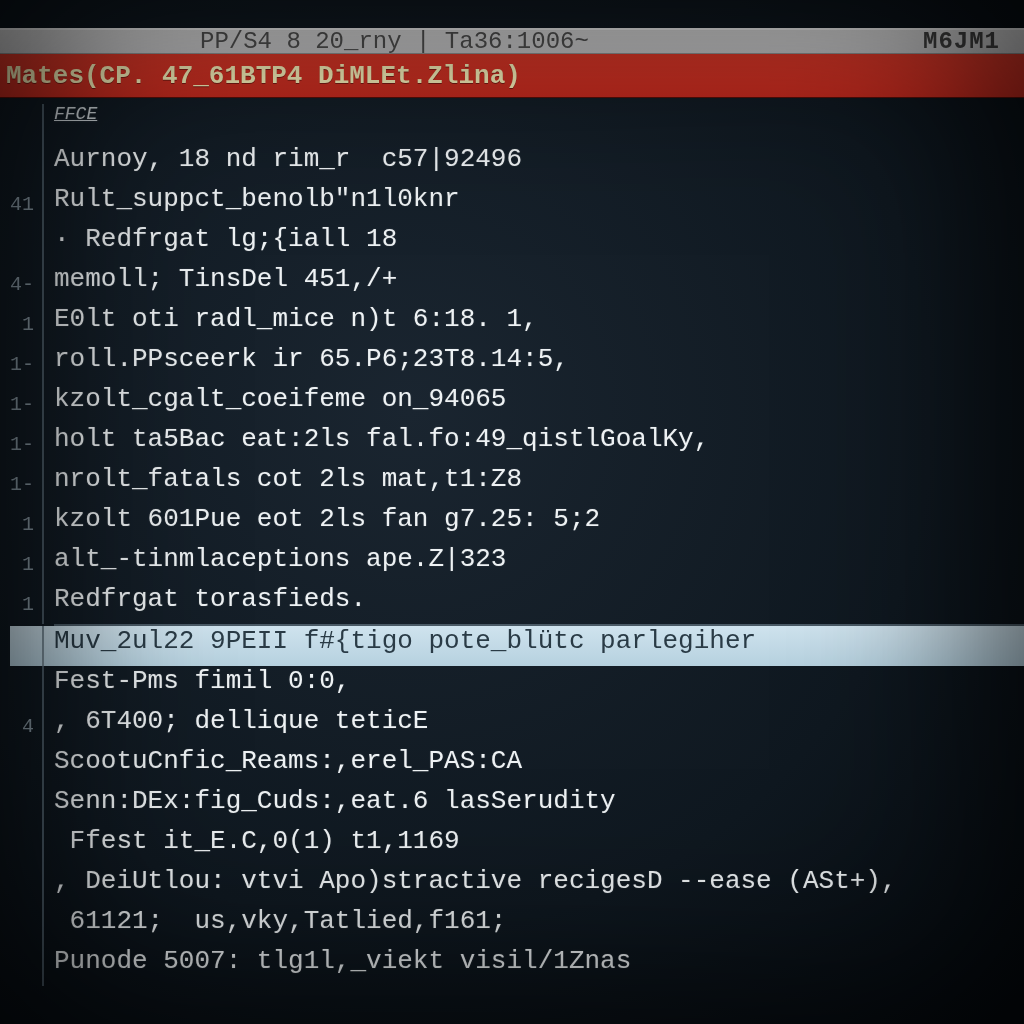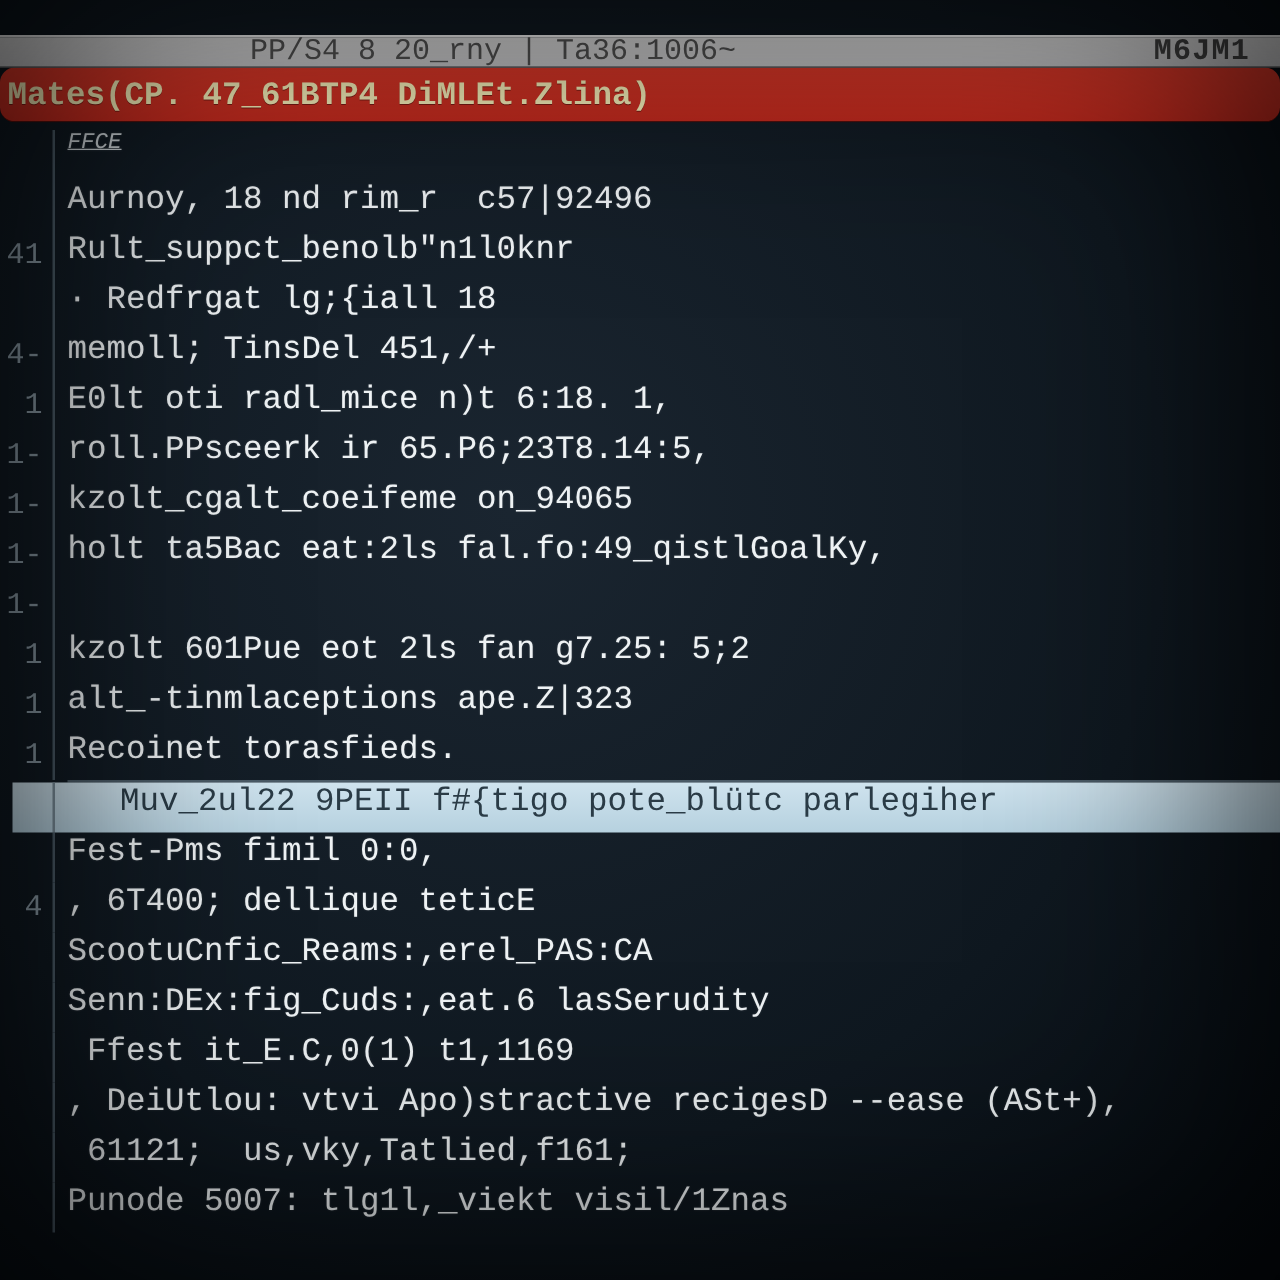--- a/index.html
+++ b/index.html
@@ -52,42 +52,41 @@
     height: 44px;
     background: linear-gradient(#e63a2a, #c72b1f);
     color: #fff8c0;
     display: flex;
     align-items: center;
     padding-left: 6px;
     font-size: 26px;
     font-weight: bold;
     text-shadow: 0 1px 0 rgba(0,0,0,0.4);
     border-bottom: 1px solid #5a0e08;
-    border-radius: 12px;
   }
 
   
   .content {
     position: relative;
     padding: 6px 0 0 10px;
     color: #e8e8e8;
   }
   .line {
     display: flex;
     align-items: baseline;
     height: 40px;
     font-size: 26px;
     white-space: pre;
   }
   .gutter {
     width: 34px;
     flex: none;
     text-align: left;
     color: #8a9aa5;
-    font-size: 24px;
+    font-size: 20px;
     padding-right: 8px;
     border-right: 2px solid #4a5a66;
     margin-right: 10px;
     align-self: stretch;
     display: flex;
     align-items: center;
     justify-content: flex-end;
   }
   .txt {
     color: #eef2f4;
@@ -98,21 +97,20 @@
   .section-head .txt {
     font-size: 18px;
     text-decoration: underline;
     color: #cfd6da;
     font-style: italic;
   }
 
   
   .hl-line {
     background: linear-gradient(#cfe3ee, #b6d1df);
-    gap: 42px;
   }
   .hl-line .txt {
     color: #2a3b46;
     text-shadow: none;
     font-weight: 500;
   }
   .hl-line .gutter {
     background: transparent;
     color: #2a3b46;
     border-right-color: #7a8e9a;
@@ -147,24 +145,24 @@
     </div>
 
     <div class="line"><span class="gutter"></span><span class="txt">Aurnoy, 18 nd rim_r  c57|92496</span></div>
     <div class="line"><span class="gutter">41</span><span class="txt">Rult_suppct_benolb"n1l0knr</span></div>
     <div class="line"><span class="gutter"></span><span class="txt">· Redfrgat lg;{iall 18</span></div>
     <div class="line"><span class="gutter">4-</span><span class="txt">memoll; TinsDel 451,/+</span></div>
     <div class="line"><span class="gutter">1</span><span class="txt">E0lt oti radl_mice n)t 6:18. 1,</span></div>
     <div class="line"><span class="gutter">1-</span><span class="txt">roll.PPsceerk ir 65.P6;23T8.14:5,</span></div>
     <div class="line"><span class="gutter">1-</span><span class="txt">kzolt_cgalt_coeifeme on_94065</span></div>
     <div class="line"><span class="gutter">1-</span><span class="txt">holt ta5Bac eat:2ls fal.fo:49_qistlGoalKy,</span></div>
-    <div class="line"><span class="gutter">1-</span></div>
+    <div class="line"><span class="gutter">1-</span><span class="txt">nrolt_fatals cot 2ls mat,t1:Z8</span></div>
     <div class="line"><span class="gutter">1</span><span class="txt">kzolt 601Pue eot 2ls fan g7.25: 5;2</span></div>
     <div class="line"><span class="gutter">1</span><span class="txt">alt_-tinmlaceptions ape.Z|323</span></div>
-    <div class="line"><span class="gutter">1</span><span class="txt">Recoinet torasfieds.</span></div>
+    <div class="line"><span class="gutter">1</span><span class="txt">Redfrgat torasfieds.</span></div>
 
     <div class="rule"></div>
 
     <div class="line hl-line">
       <span class="gutter"></span>
       <span class="txt">Muv_2ul22 9PEII f#{tigo pote_blütc parlegiher</span>
     </div>
 
     <div class="line"><span class="gutter"></span><span class="txt">Fest-Pms fimil 0:0,</span></div>
     <div class="line"><span class="gutter">4</span><span class="txt">, 6T400; dellique teticE</span></div>

